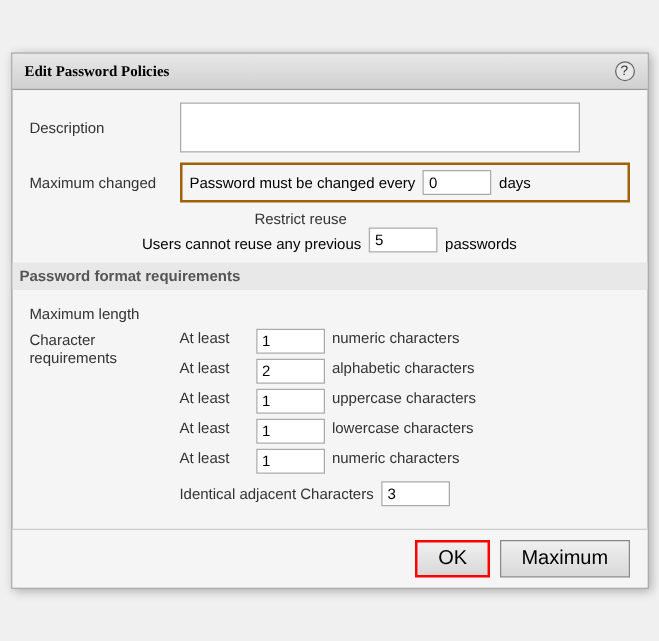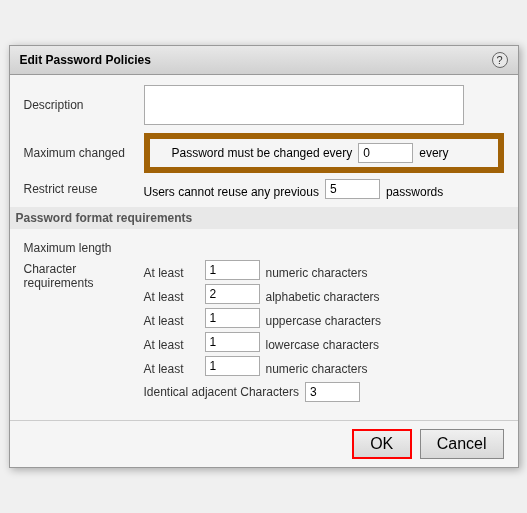--- a/index.html
+++ b/index.html
@@ -23,20 +23,21 @@
       background: linear-gradient(to bottom, #e8e8e8, #d0d0d0);
       border-bottom: 1px solid #999;
       padding: 6px 10px;
       display: flex;
       justify-content: space-between;
       align-items: center;
     }
     .dialog-title {
       font-weight: bold;
       font-size: 12px;
+      font-family: Liberation Serif, serif;
     }
     .help-icon {
       width: 16px;
       height: 16px;
       border: 1px solid #666;
       border-radius: 50%;
       display: flex;
       align-items: center;
       justify-content: center;
       font-size: 11px;
@@ -67,22 +68,22 @@
       border: 1px solid #aaa;
       background: white;
       padding: 2px 4px;
       font-size: 12px;
     }
     .desc-input {
       width: 320px;
       height: 40px;
     }
     .max-lifetime-box {
-      border: 6px solid #a16207;
-      padding: 4px 22px;
+      border: 2px solid #a16207;
+      padding: 4px 6px;
       display: flex;
       align-items: center;
       gap: 6px;
       flex: 1;
     }
     .small-input {
       width: 55px;
     }
     .medium-input {
       width: 65px;
@@ -90,21 +91,21 @@
     .section-header {
       font-weight: bold;
       color: #555;
       background: #e8e8e8;
       padding: 4px 6px;
       margin: 4px -14px;
       font-size: 12px;
     }
     .char-req-row {
       display: flex;
-      align-items: flex-end;
+      align-items: flex-start;
       margin-bottom: 4px;
       margin-left: 120px;
       gap: 6px;
     }
     .at-least-label {
       width: 55px;
       color: #333;
     }
     .char-label {
       color: #333;
@@ -161,25 +162,25 @@
       <div class="row-content">
         <input type="text" class="desc-input" style="">
       </div>
     </div>
 
     <div class="row" style="margin-bottom:6px;">
       <span class="row-label">Maximum changed</span>
       <div class="max-lifetime-box">
         <span>Password must be changed every</span>
         <input type="text" class="small-input" value="0" style="width: 55px;">
-        <span>every</span>
-      </div>
-    </div>
-
-    <div class="row" style="margin-bottom:8px;">
+        <span>days</span>
+      </div>
+    </div>
+
+    <div class="row" style="margin-bottom:8px;flex-direction:column;">
       <span class="row-label">Restrict reuse</span>
       <div class="row-content">
         <span>Users cannot reuse any previous</span>
         <input type="text" class="small-input" value="5" style="">
         <span>passwords</span>
       </div>
     </div>
 
     <div class="section-header">Password format requirements</div>
 
@@ -228,15 +229,15 @@
           <span class="identical-label">Identical adjacent Characters</span>
           <input type="text" class="small-input" value="3" style="">
         </div>
       </div>
     </div>
 
   </div>
 
   <div class="dialog-footer">
     <button class="btn btn-ok">OK</button>
-    <button class="btn">Cancel</button>
+    <button class="btn">Maximum</button>
   </div>
 </div>
 
 </body></html>

